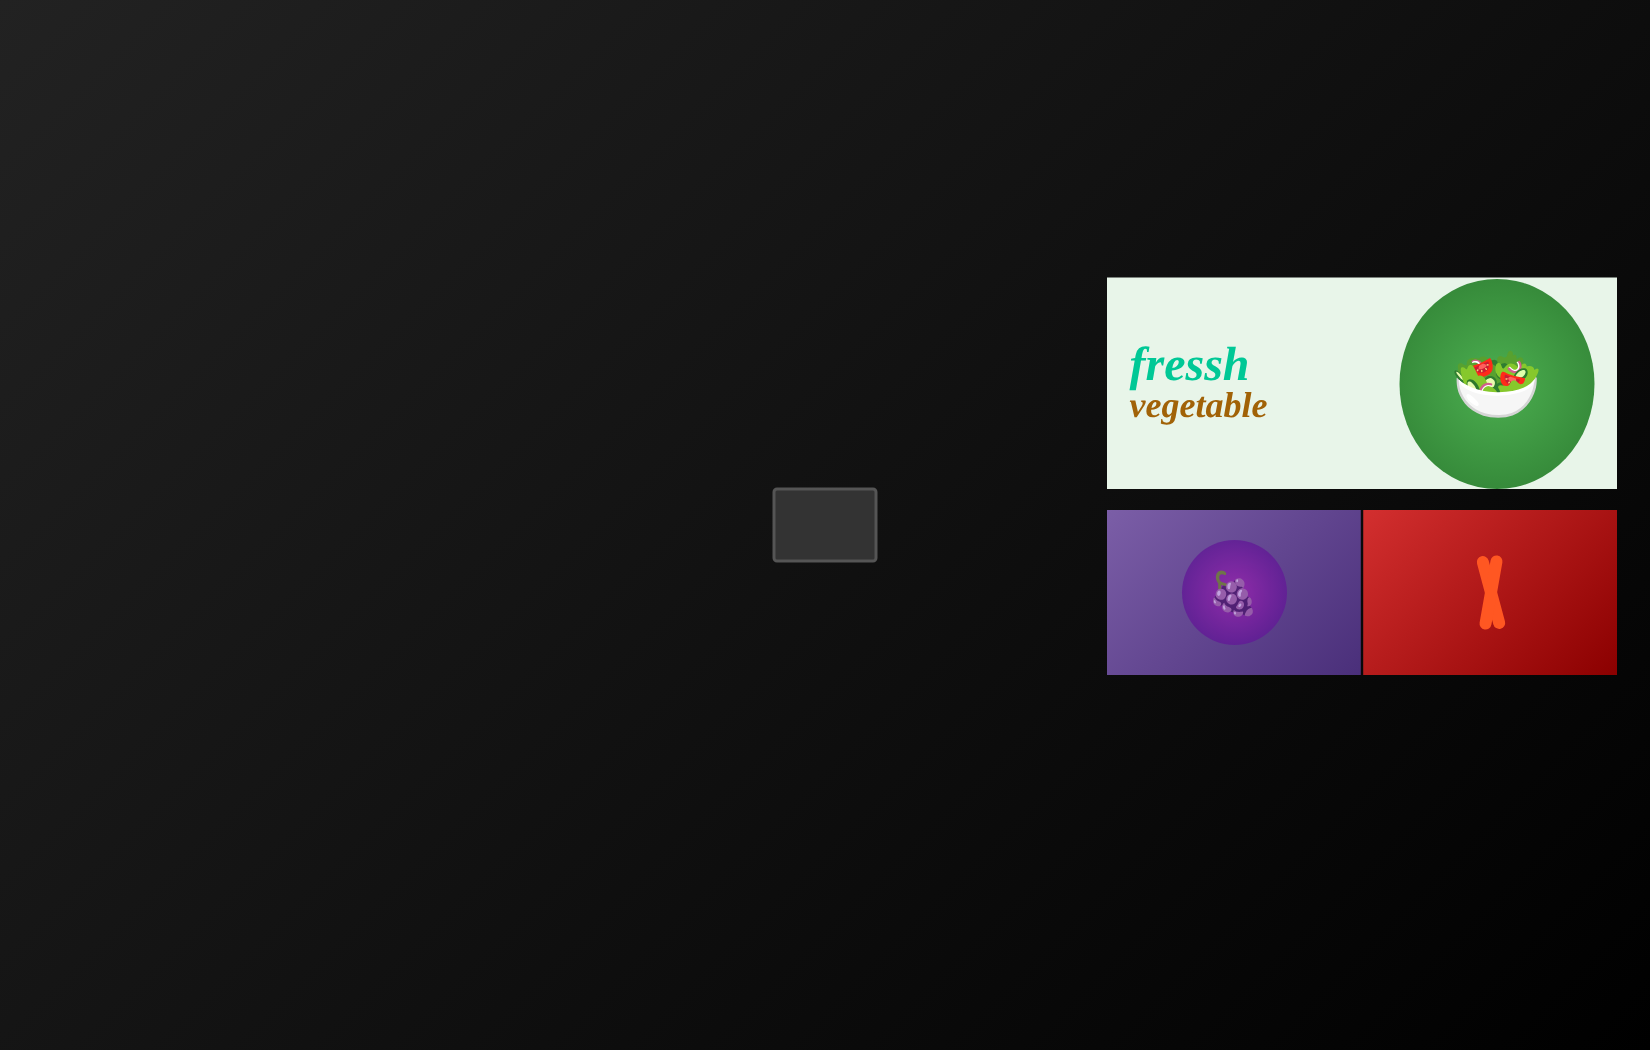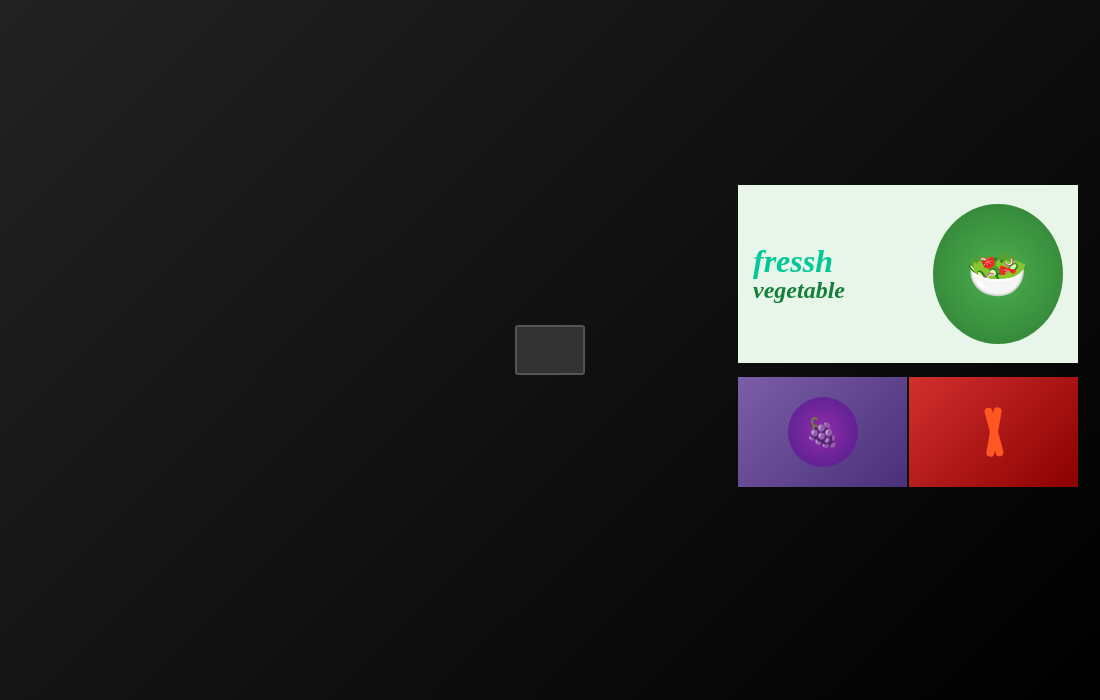--- a/index.html
+++ b/index.html
@@ -279,41 +279,41 @@
       font-weight: 700;
     }
 
     
     .onveggy-status { background: #00bfa5; }
     .onveggy-header { background: #00bfa5; }
     .onveggy-logo { font-size: 18px; font-weight: 800; color: #fff; }
 
     .veggy-banner {
       background: #e8f5e9;
-      height: 178px;
+      height: 141px;
       display: flex;
       align-items: center;
       justify-content: space-between;
       padding: 15px;
       position: relative;
       overflow: hidden;
     }
     .fressh-text {
       font-family: 'Georgia', serif;
       font-size: 32px;
       font-weight: 700;
       color: #00c896;
       line-height: 1.0;
       font-style: italic;
     }
     .vegetable-text {
       font-family: 'Georgia', serif;
       font-size: 24px;
       font-weight: 700;
-      color: #15803d;
+      color: #a16207;
       font-style: italic;
     }
     .veggy-img-placeholder {
       width: 130px;
       height: 140px;
       background: radial-gradient(circle, #4caf50 0%, #2e7d32 100%);
       border-radius: 50%;
       display: flex;
       align-items: center;
       justify-content: center;

